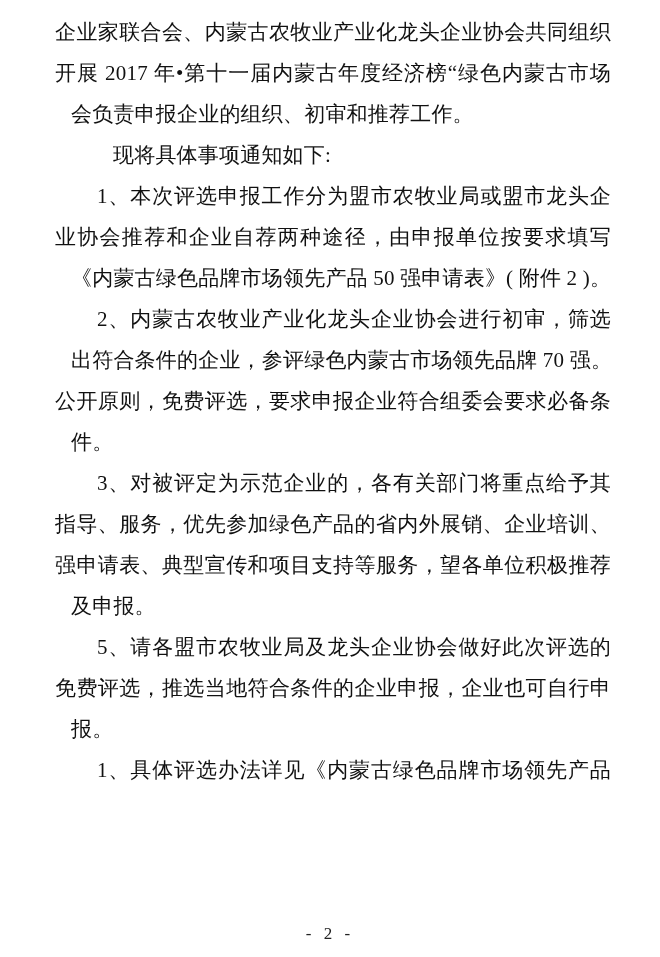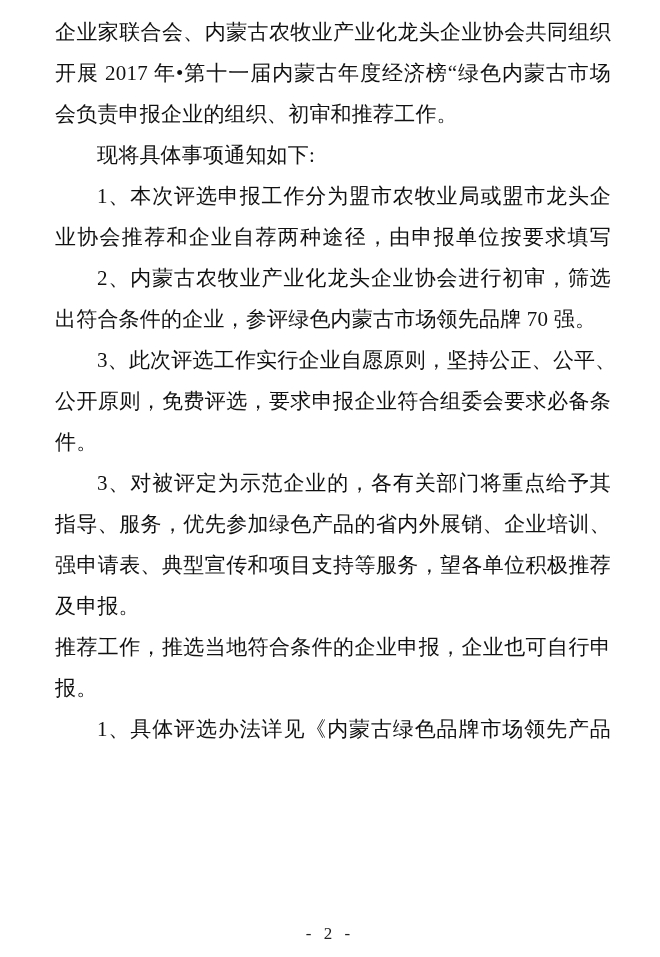--- a/index.html
+++ b/index.html
@@ -31,20 +31,21 @@
     letter-spacing: 0.2px;
   }
   .line {
     text-align: justify;
     text-align-last: justify;
     white-space: nowrap;
     height: 41px;
   }
   .line.last {
     text-align-last: left;
+    margin-left: 16px;
   }
   .line.indent {
     text-indent: 2em;
     font-family: Liberation Serif, serif;
   }
   .page-number {
     position: absolute;
     left: 0;
     top: 924px;
     width: 660px;
@@ -58,27 +59,28 @@
 <body>
 
 <div class="page">
   <div class="doc-body">
       <div class="line">企业家联合会、内蒙古农牧业产业化龙头企业协会共同组织</div>
       <div class="line">开展 2017 年•第十一届内蒙古年度经济榜“绿色内蒙古市场</div>
       <div class="line last">会负责申报企业的组织、初审和推荐工作。</div>
       <div class="line last indent">现将具体事项通知如下:</div>
       <div class="line indent">1、本次评选申报工作分为盟市农牧业局或盟市龙头企</div>
       <div class="line">业协会推荐和企业自荐两种途径，由申报单位按要求填写</div>
+      <div class="line last">《内蒙古绿色品牌市场领先产品 50 强申请表》( 附件 2 )。</div>
       <div class="line indent">2、内蒙古农牧业产业化龙头企业协会进行初审，筛选</div>
       <div class="line last">出符合条件的企业，参评绿色内蒙古市场领先品牌 70 强。</div>
-      <div class="line indent">3、此次评选工作实行企业自愿原则，坚持公正、公平、</div>
       <div class="line">公开原则，免费评选，要求申报企业符合组委会要求必备条</div>
       <div class="line last">件。</div>
       <div class="line indent">3、对被评定为示范企业的，各有关部门将重点给予其</div>
       <div class="line">指导、服务，优先参加绿色产品的省内外展销、企业培训、</div>
       <div class="line">强申请表、典型宣传和项目支持等服务，望各单位积极推荐</div>
       <div class="line last">及申报。</div>
-      <div class="line">推荐工作，推选当地符合条件的企业申报，企业也可自行申</div>
+      <div class="line indent">5、请各盟市农牧业局及龙头企业协会做好此次评选的</div>
+      <div class="line">免费评选，推选当地符合条件的企业申报，企业也可自行申</div>
       <div class="line last">报。</div>
       <div class="line indent">1、具体评选办法详见《内蒙古绿色品牌市场领先产品</div>
     </div>
   <div class="page-number">- 2 -</div>
 </div>
 
 </body></html>

